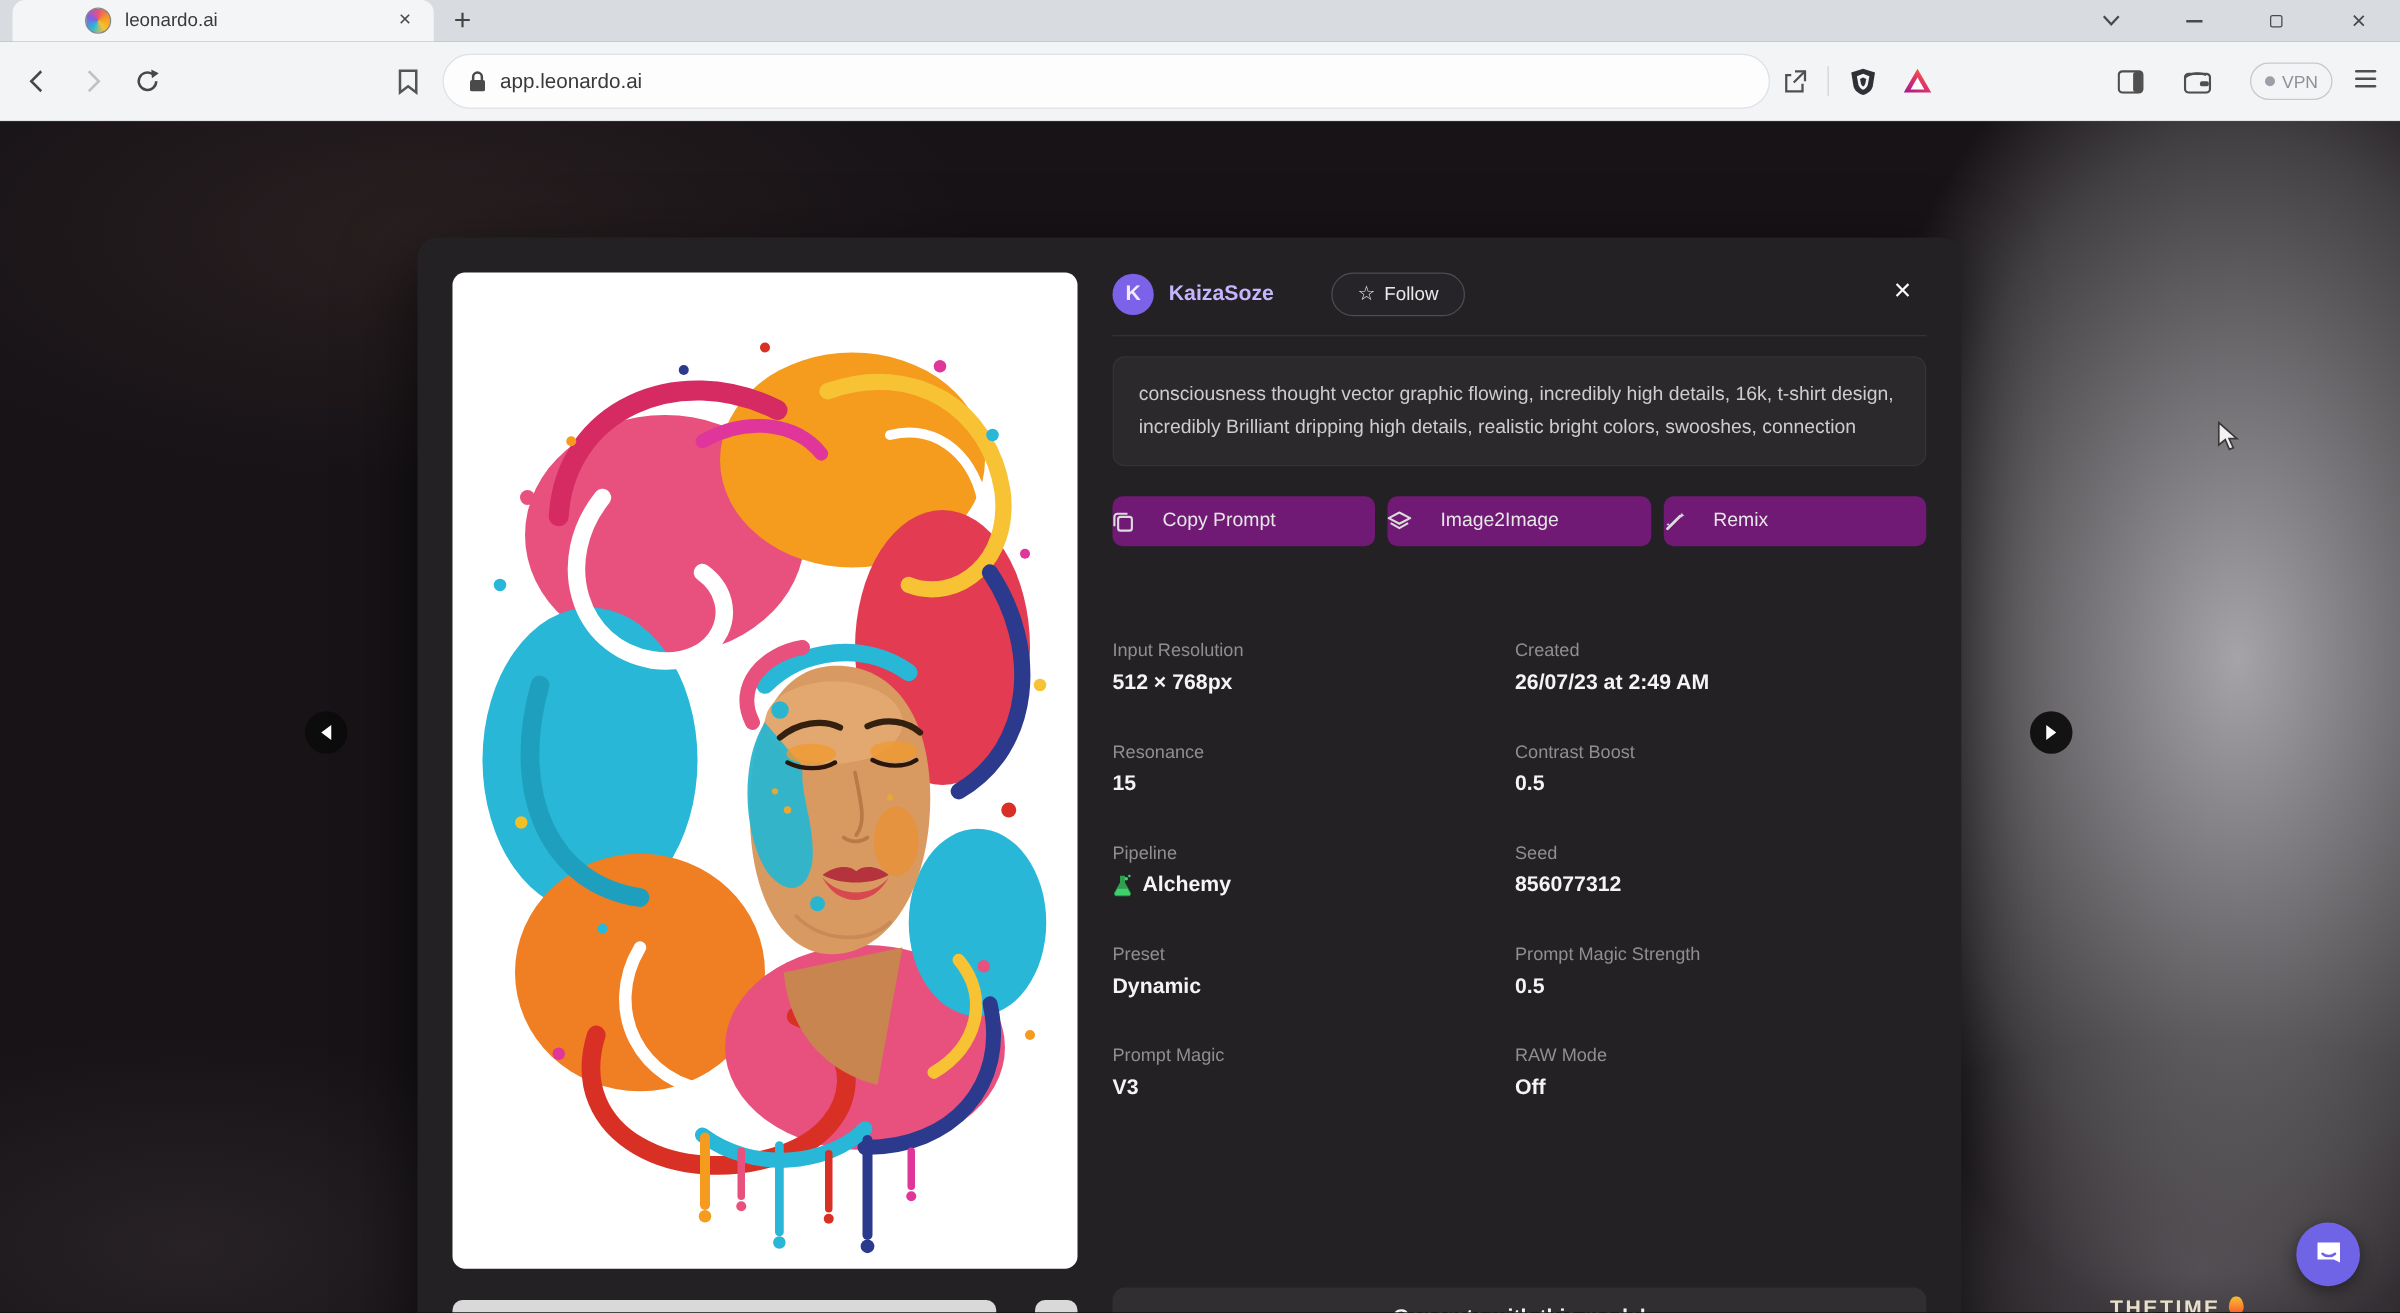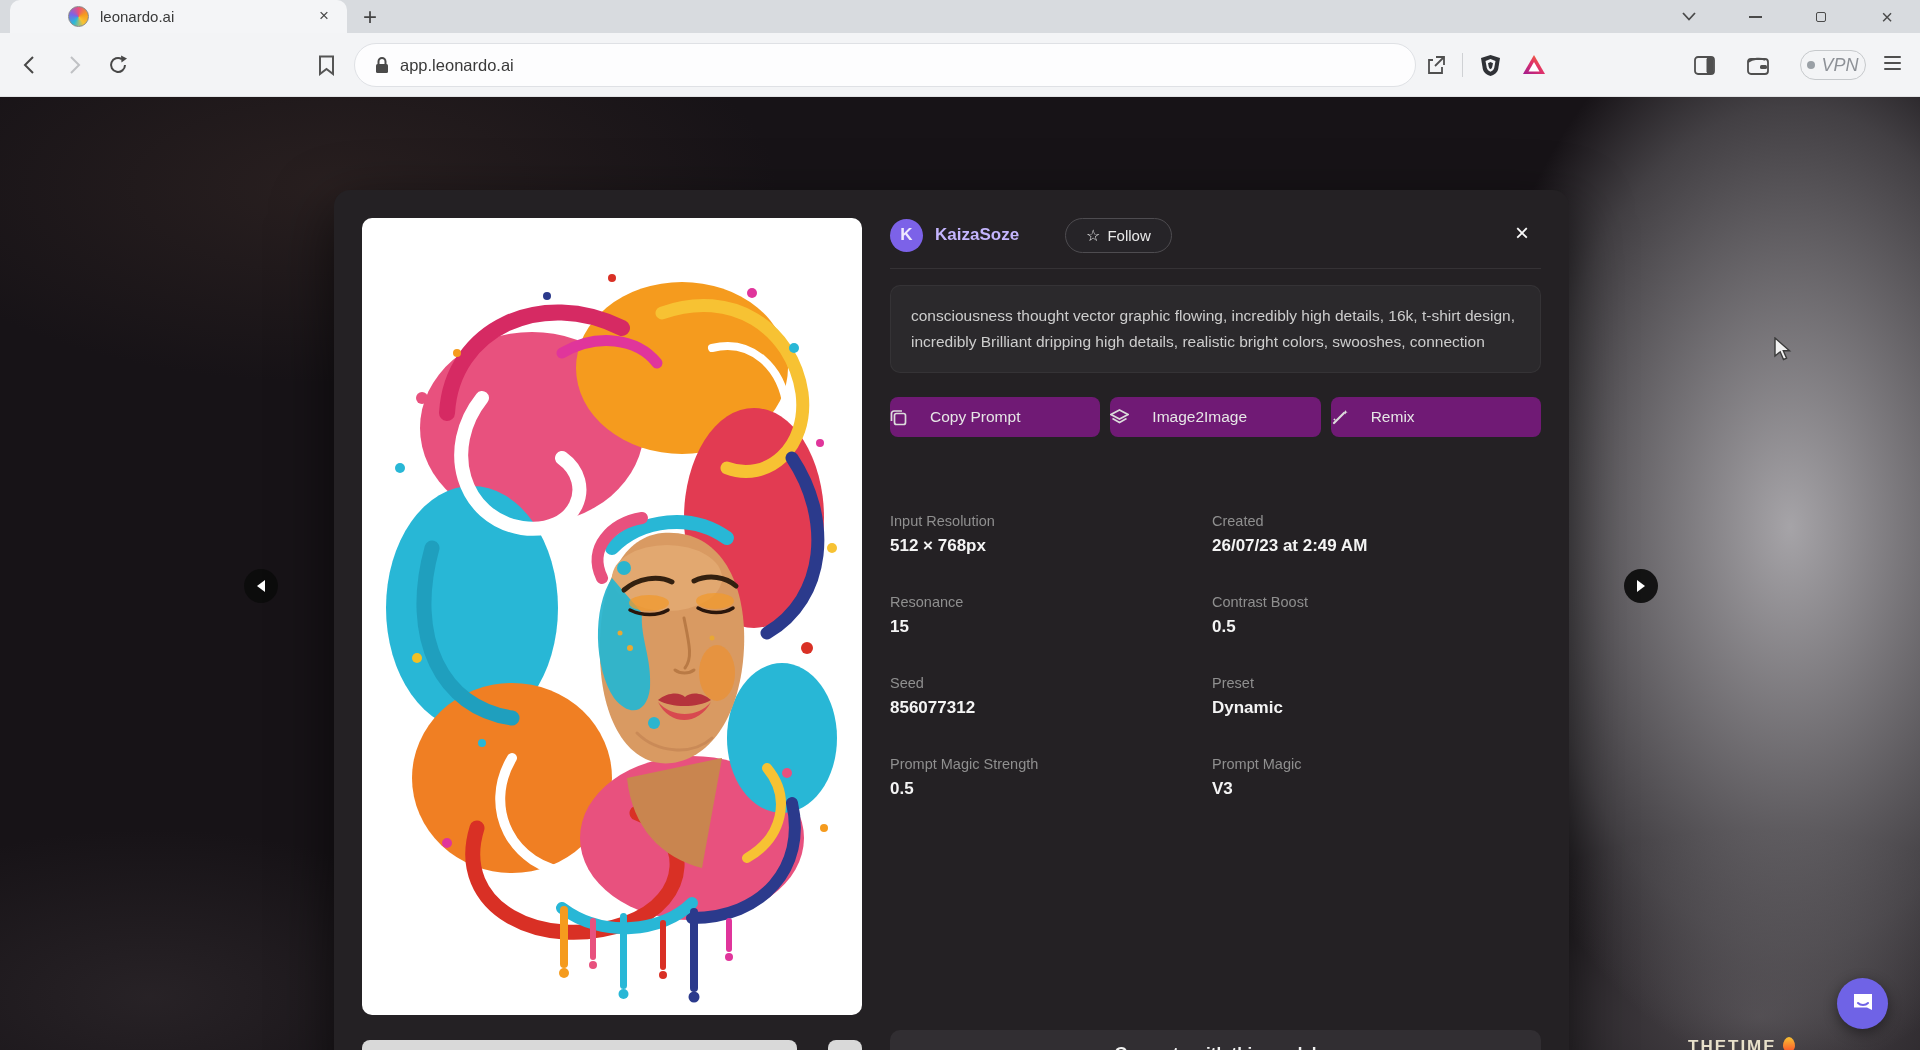--- a/index.html
+++ b/index.html
@@ -21,21 +21,21 @@
   .restore-glyph::before { content:""; position:absolute; left:2px; top:-5px; width:10px; height:10px; border:1.6px solid #4a4a4a; border-radius:2px; z-index:-1; }
   .close-glyph { font-size:20px; line-height:20px; }
 
   .nav { position:absolute; top:33px; left:0; right:0; height:64px; background:#f3f4f6; border-bottom:1px solid #e2e3e5; }
   .navicon { position:absolute; top:20px; width:24px; height:24px; display:flex; align-items:center; justify-content:center; }
   .urlbar { position:absolute; left:354px; top:10px; width:1062px; height:44px; background:#fdfdfe; border:1px solid #dfe1e5;
             border-radius:22px; display:flex; align-items:center; padding-left:20px; gap:11px; }
   .url-text { font-size:16.5px; color:#3a3a3a; }
   .sep { position:absolute; left:1462px; top:20px; width:1px; height:24px; background:#cfd1d4; }
   .vpn-pill { position:absolute; left:1800px; top:17px; width:66px; height:30px; border:1.5px solid #c6c9cc; border-radius:16px;
-              display:flex; align-items:center; justify-content:center; gap:6px; color:#8d9197; font-size:18px;font-style:italic; }
+              display:flex; align-items:center; justify-content:center; gap:6px; color:#8d9197; font-size:14px; }
   .vpn-dot { width:8px; height:8px; border-radius:50%; background:#9aa0a6; }
   .hamburger { position:absolute; left:1884px; top:23px; width:17px; display:flex; flex-direction:column; gap:4px; }
   .hamburger span { display:block; height:2px; background:#4f4f4f; border-radius:1px; }
 
   
   .page { position:absolute; top:97px; left:0; right:0; bottom:0;
       background:
         radial-gradient(420px 700px at 1790px 430px, rgba(178,176,180,0.92), rgba(120,118,122,0.45) 60%, rgba(0,0,0,0) 78%),
         radial-gradient(480px 260px at 1760px 920px, rgba(125,120,125,0.5), rgba(0,0,0,0) 72%),
         radial-gradient(640px 280px at 330px 90px, rgba(62,46,42,0.45), rgba(0,0,0,0) 70%),
@@ -346,34 +346,50 @@
         </div>
         <div class="cell">
           <div class="lab">Resonance</div>
             <div class="val">15</div>
         </div>
         <div class="cell">
           <div class="lab">Contrast Boost</div>
             <div class="val">0.5</div>
         </div>
         <div class="cell">
+          <div class="lab">Pipeline</div>
+          <div class="val">
+            <svg width="16" height="19" viewBox="0 0 16 19">
+                <path d="M6 1.5 H10 V7 L14.5 15 A2 2 0 0 1 12.7 18 H3.3 A2 2 0 0 1 1.5 15 L6 7 Z" fill="#2f9e4f"></path>
+                <path d="M4 12 L12 12 L14 15.5 A1.2 1.2 0 0 1 12.8 17 H3.2 A1.2 1.2 0 0 1 2 15.5 Z" fill="#3fd16c"></path>
+                <circle cx="11" cy="4" r="1.4" fill="#3fd16c"></circle>
+                <circle cx="13.5" cy="1.8" r="1" fill="#3fd16c"></circle>
+              </svg>
+            <span>Alchemy</span>
+          </div>
+        </div>
+        <div class="cell">
           <div class="lab">Seed</div>
             <div class="val">856077312</div>
         </div>
         <div class="cell">
           <div class="lab">Preset</div>
             <div class="val">Dynamic</div>
         </div>
         <div class="cell">
           <div class="lab">Prompt Magic Strength</div>
             <div class="val">0.5</div>
         </div>
         <div class="cell">
           <div class="lab">Prompt Magic</div>
             <div class="val">V3</div>
+        </div>
+        <div class="cell">
+          <div class="lab">RAW Mode</div>
+            <div class="val">Off</div>
         </div>
       </div>
 
       <div class="genbtn">Generate with this model</div>
     </div>
   </div>
 
   <div class="chat">
     <svg width="26" height="26" viewBox="0 0 26 26">
       <path d="M4 3 H22 V19 L17 16.5 H4 Z" fill="#ffffff" rx="3"></path>

